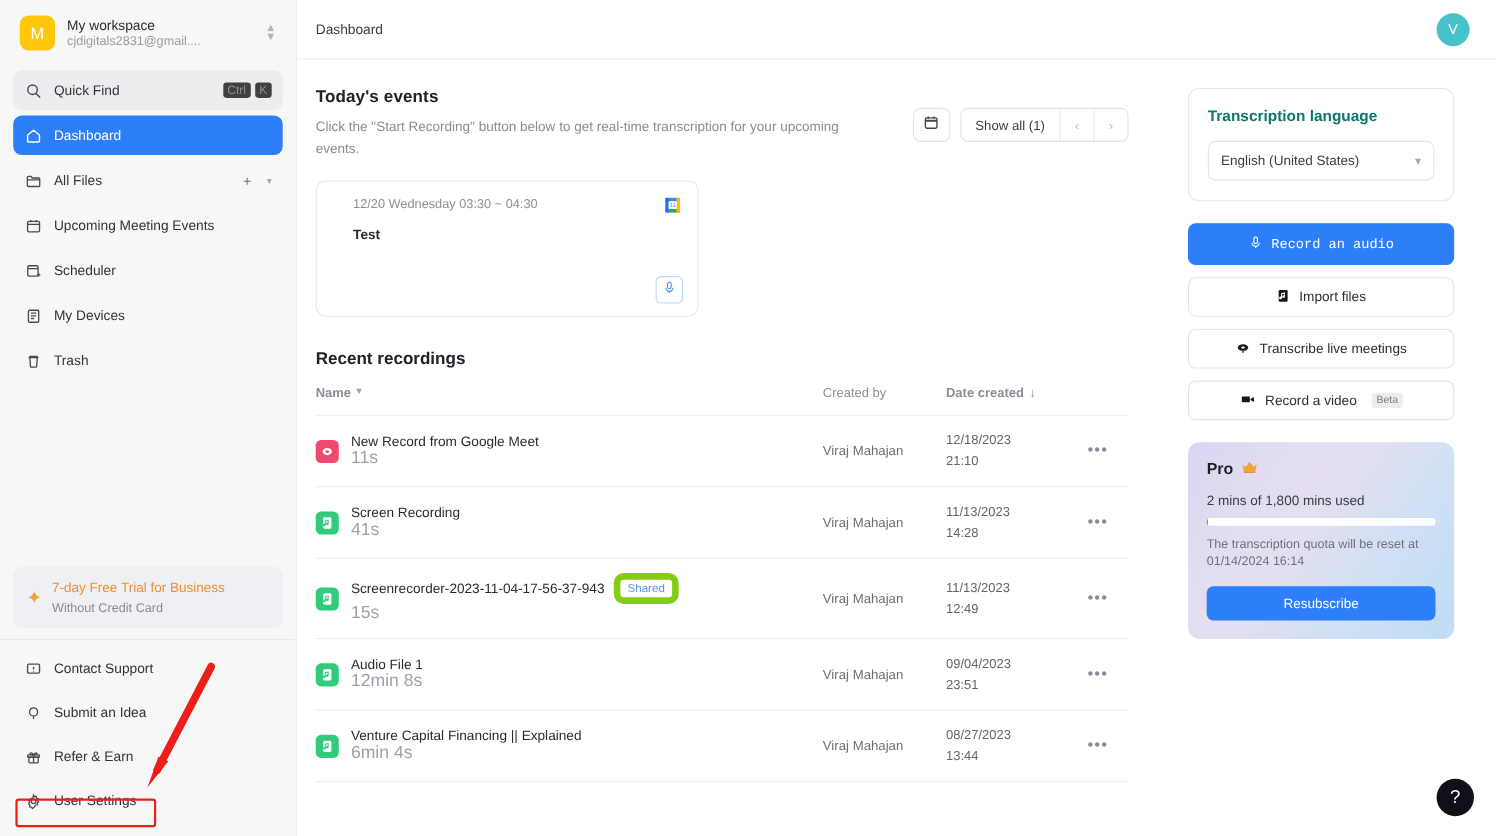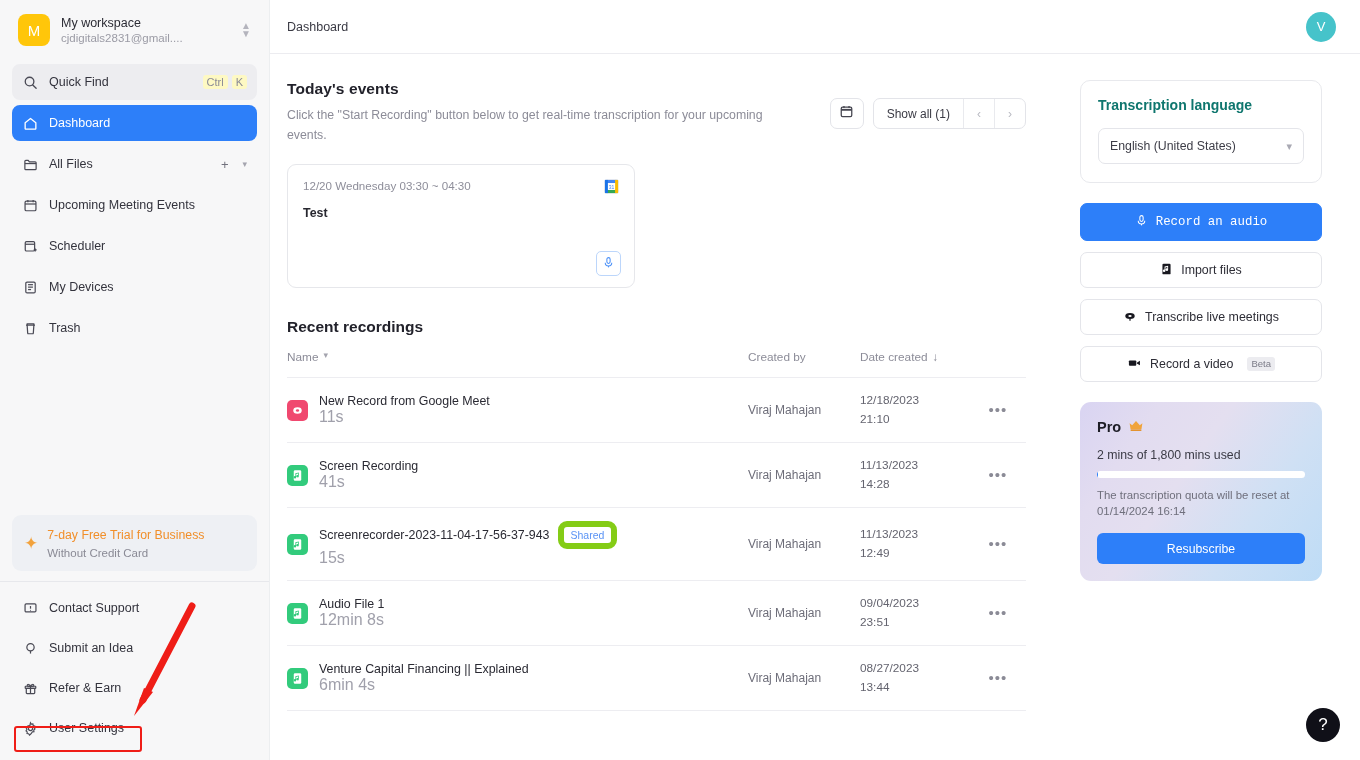--- a/index.html
+++ b/index.html
@@ -46,21 +46,21 @@
     font-size: 12.5px; color: #33333d;
     margin-bottom: 5px;
     cursor: pointer;
   }
   .nav-item .ico { width: 17px; height: 17px; flex: 0 0 17px; display: flex; align-items: center; justify-content: center; color: #4a4a55; }
   .nav-item .lbl { flex: 1; }
   .nav-item.quickfind { background: #ededf0; }
   .nav-item.active { background: #2d7ff9; color: #ffffff; }
   .nav-item.active .ico { color: #ffffff; }
   .kbd-wrap { display: flex; gap: 4px; }
-  .kbd { font-size: 11px; color: #8b8b96; background: #fef9c3; border-radius: 3px; padding: 1px 4px; }
+  .kbd { font-size: 11px; color: #8b8b96; background: #404040; border-radius: 3px; padding: 1px 4px; }
   .plus-chev { display: flex; align-items: center; gap: 14px; color: #71717d; font-size: 13px; }
 
   .spacer { flex: 1; }
 
   .trial {
     margin: 0 12px 10px 12px;
     background: #eef0f4;
     border-radius: 9px;
     padding: 10px 12px;
     display: flex; align-items: center; gap: 9px;
@@ -118,21 +118,21 @@
   }
   .seg { display: flex; border: 1px solid #e3e4e9; border-radius: 7px; overflow: hidden; background: #fff; height: 31px; }
   .seg-lbl { display: flex; align-items: center; padding: 0 13px; font-size: 12px; color: #3b3b45; cursor: pointer; }
   .seg-btn { width: 31px; display: flex; align-items: center; justify-content: center; border-left: 1px solid #e9eaee; color: #b8b9c1; font-size: 12px; cursor: pointer; }
 
   .evt-card {
     margin-top: 19px;
     width: 348px; height: 124px;
     border: 1px solid #e6e7eb; border-radius: 9px;
     background: #fff;
-    padding: 14px 15px 10px 15px;
+    padding: 14px 15px 10px 33px;
     display: flex; flex-direction: column;
     position: relative;
   }
   .evt-row1 { display: flex; align-items: flex-start; }
   .evt-time { font-size: 11.6px; color: #8e8e9a; flex: 1; }
   .gcal { width: 15px; height: 15px; flex: 0 0 15px; }
   .evt-name { font-size: 12.4px; color: #27272f; font-weight: bold; margin-top: 12px; }
   .evt-mic {
     position: absolute; right: 13px; bottom: 11px;
     width: 25px; height: 25px; border: 1px solid #bcd6fb; border-radius: 5px;
@@ -146,21 +146,21 @@
   table.rec th {
     text-align: left; font-weight: normal;
     font-size: 11.8px; color: #8c8c98;
     padding: 0 0 13px 0;
     border-bottom: 1px solid #ededf1;
   }
   th.c-name { padding-left: 0; }
   th.c-by { width: 112px; }
   th.c-date { width: 110px; }
   th.c-menu { width: 56px; }
-  .th-in { display: flex; align-items: flex-start; gap: 5px; }
+  .th-in { display: flex; align-items: flex-start; gap: 5px; font-weight: bold; }
   .chev-sm { font-size: 9px; color: #a4a4ae; }
 
   table.rec td { border-bottom: 1px solid #ededf1; padding: 13px 0; vertical-align: middle; }
   .name-cell { display: flex; align-items: center; gap: 11px; }
   .file-ico { width: 21px; height: 21px; border-radius: 5px; flex: 0 0 21px; display: flex; align-items: center; justify-content: center; }
   .file-ico.pink { background: #f0486f; }
   .file-ico.green { background: #32cb7c; }
   .name-txt { min-width: 0; }
   .n-line { display: flex; align-items: center; gap: 8px; text-align: right; }
   .n-main { font-size: 12.4px; color: #2a2a33; white-space: nowrap; overflow: hidden; text-overflow: ellipsis; }

